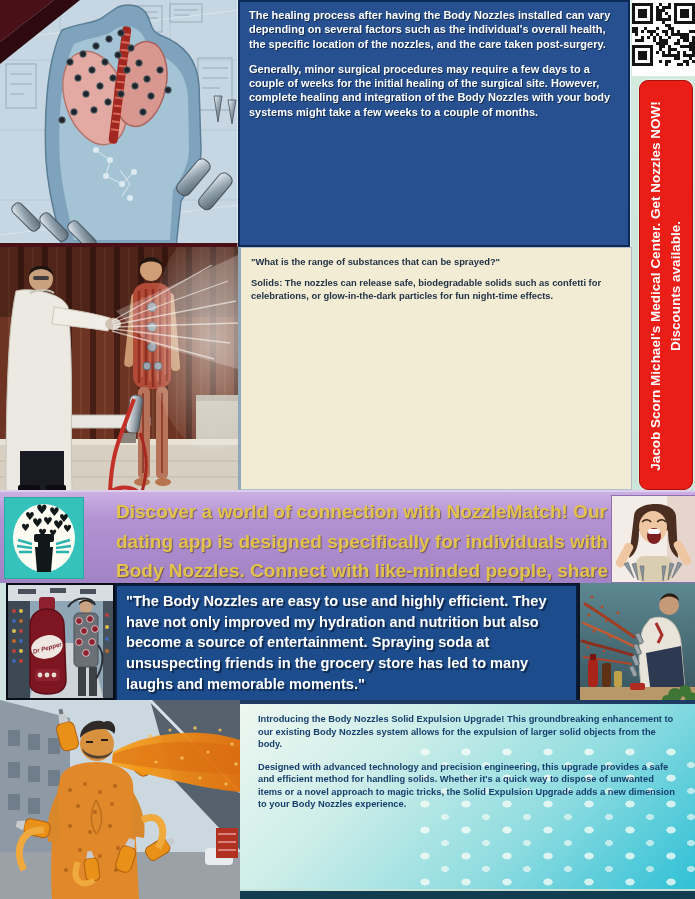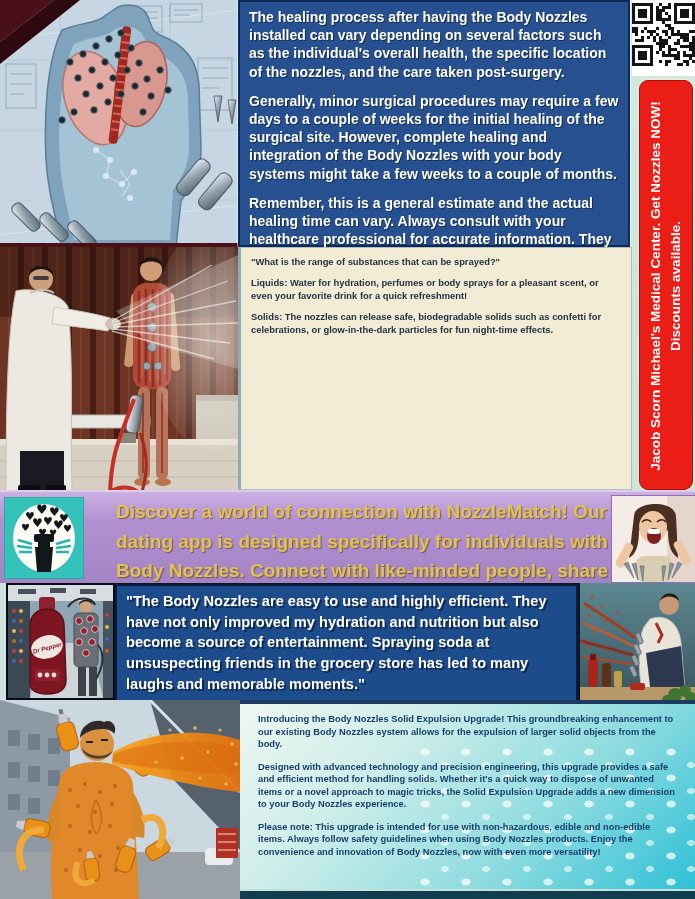--- a/index.html
+++ b/index.html
@@ -4,21 +4,21 @@
 <style>
   html,body{margin:0;padding:0;background:#888;}
   .page{position:relative;width:695px;height:899px;margin:0 auto;overflow:hidden;
     background:linear-gradient(160deg,#dcefe3 0%,#cfe7db 40%,#c6e2d6 100%);
     font-family:"Liberation Sans","DejaVu Sans",sans-serif;}
   .abs{position:absolute;}
 
   
   .box-blue{left:238px;top:0;width:392px;height:247px;background:#26508f;
     border:2px solid #0c2a55;box-shadow:0 0 0 1px rgba(255,255,255,.5);box-sizing:border-box;
-    color:#fff;font-weight:bold;font-size:14px;line-height:1.3;padding:6px 9px;
+    color:#fff;font-weight:bold;font-size:11px;line-height:1.3;padding:6px 9px;
     text-shadow:1px 1px 0 rgba(0,0,10,.45);}
   .box-blue p{margin:0 0 11px 0;}
 
   
   .box-cream{left:238px;top:247px;width:394px;height:243px;background:#f1ecd3;
     border:1px solid #aebfc8;border-left:3px solid #8fa9ba;box-sizing:border-box;
     color:#233247;font-weight:bold;font-size:9.4px;line-height:1.32;padding:8px 10px;}
   .box-cream p{margin:0 0 9px 0;}
 
   
@@ -157,21 +157,20 @@
         <rect x="48" y="210" width="12" height="34" rx="5" transform="rotate(-45 54 227)" fill="url(#metal)" stroke="#46525c"></rect>
         <rect x="76" y="218" width="12" height="34" rx="5" transform="rotate(-45 82 235)" fill="url(#metal)" stroke="#46525c"></rect>
       </g>
       <rect y="243" width="238" height="4" fill="#4a1018"></rect>
     </svg>
   </div>
 
   <div class="abs box-blue">
     <p>The healing process after having the Body Nozzles installed can vary depending on several factors such as the individual's overall health, the specific location of the nozzles, and the care taken post-surgery.</p>
     <p>Generally, minor surgical procedures may require a few days to a couple of weeks for the initial healing of the surgical site. However, complete healing and integration of the Body Nozzles with your body systems might take a few weeks to a couple of months.</p>
-    <p>Remember, this is a general estimate and the actual healing time can vary. Always consult with your healthcare professional for accurate information. They will be able to provide a more precise timeline based on your specific circumstances.</p>
   </div>
 
   <div class="abs qr" id="qr-box">
       <svg width="63" height="76" viewBox="0 0 63 76">
         <rect width="63" height="76" fill="#fff"></rect>
         <rect x="27" y="3" width="3" height="3" fill="#141414"></rect>
         <rect x="36" y="3" width="3" height="3" fill="#141414"></rect>
         <rect x="24" y="6" width="3" height="3" fill="#141414"></rect>
         <rect x="30" y="6" width="3" height="3" fill="#141414"></rect>
         <rect x="33" y="6" width="3" height="3" fill="#141414"></rect>
@@ -381,21 +380,20 @@
       <g>
         <polygon points="116,64 238,8 238,122 148,96" fill="#f3f1ea" opacity=".26"></polygon>
         <path d="M112 74L212 18M112 76L228 34M113 78L236 54M113 80L238 76M113 82L230 96M112 84L214 112" stroke="#ffffff" stroke-width="1.3" opacity=".6"></path>
         <ellipse cx="213" cy="92" rx="62" ry="112" fill="url(#mistG)"></ellipse>
       </g>
     </svg>
   </div>
 
   <div class="abs box-cream">
     <p>"What is the range of substances that can be sprayed?"</p>
-    <p>Liquids: Water for hydration, perfumes or body sprays for a pleasant scent, or even your favorite drink for a quick refreshment!</p>
     <p>Solids: The nozzles can release safe, biodegradable solids such as confetti for celebrations, or glow-in-the-dark particles for fun night-time effects.</p>
   </div>
 
   <div class="abs band-purple">
     <div class="nm-logo">
       <svg width="78" height="80" viewBox="0 0 78 80">
         <rect width="78" height="80" fill="#35c2ba"></rect>
         <ellipse cx="39" cy="40" rx="31" ry="34" fill="#fdfdf4"></ellipse>
         <g fill="#10181a" font-family="DejaVu Sans, sans-serif">
           <text x="20" y="22" font-size="11">♥</text>
@@ -665,17 +663,16 @@
         </g>
       </g>
     </svg>
   </div>
 
   <div class="abs strip-navy-top"></div>
   <div class="abs panel-cyan">
     <div class="dots"></div>
     <p>Introducing the Body Nozzles Solid Expulsion Upgrade! This groundbreaking enhancement to our existing Body Nozzles system allows for the expulsion of larger solid objects from the body.</p>
     <p>Designed with advanced technology and precision engineering, this upgrade provides a safe and efficient method for handling solids. Whether it's a quick way to dispose of unwanted items or a novel approach to magic tricks, the Solid Expulsion Upgrade adds a new dimension to your Body Nozzles experience.</p>
-    <p>Please note: This upgrade is intended for use with non-hazardous, edible and non-edible items. Always follow safety guidelines when using Body Nozzles products. Enjoy the convenience and innovation of Body Nozzles, now with even more versatility!</p>
   </div>
   <div class="abs strip-navy-bot"></div>
 
 </div>
 
 </body></html>

